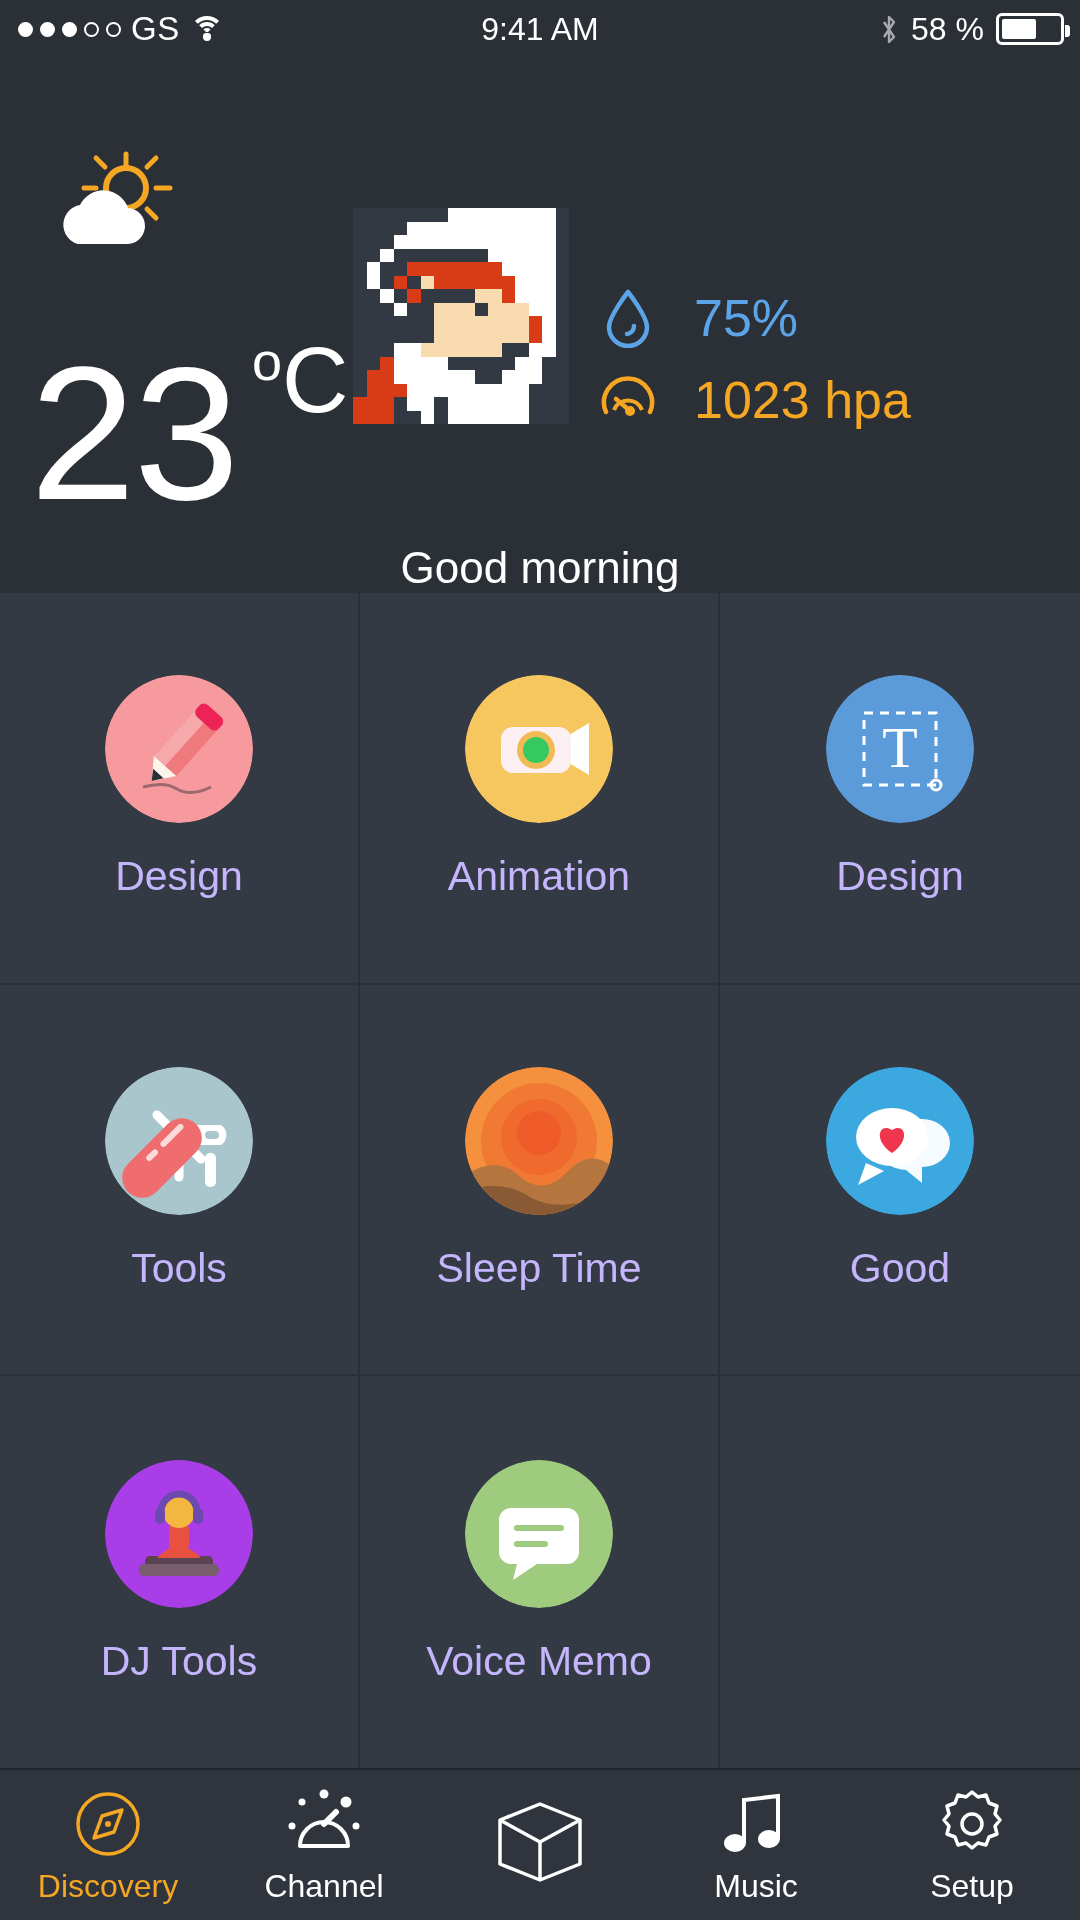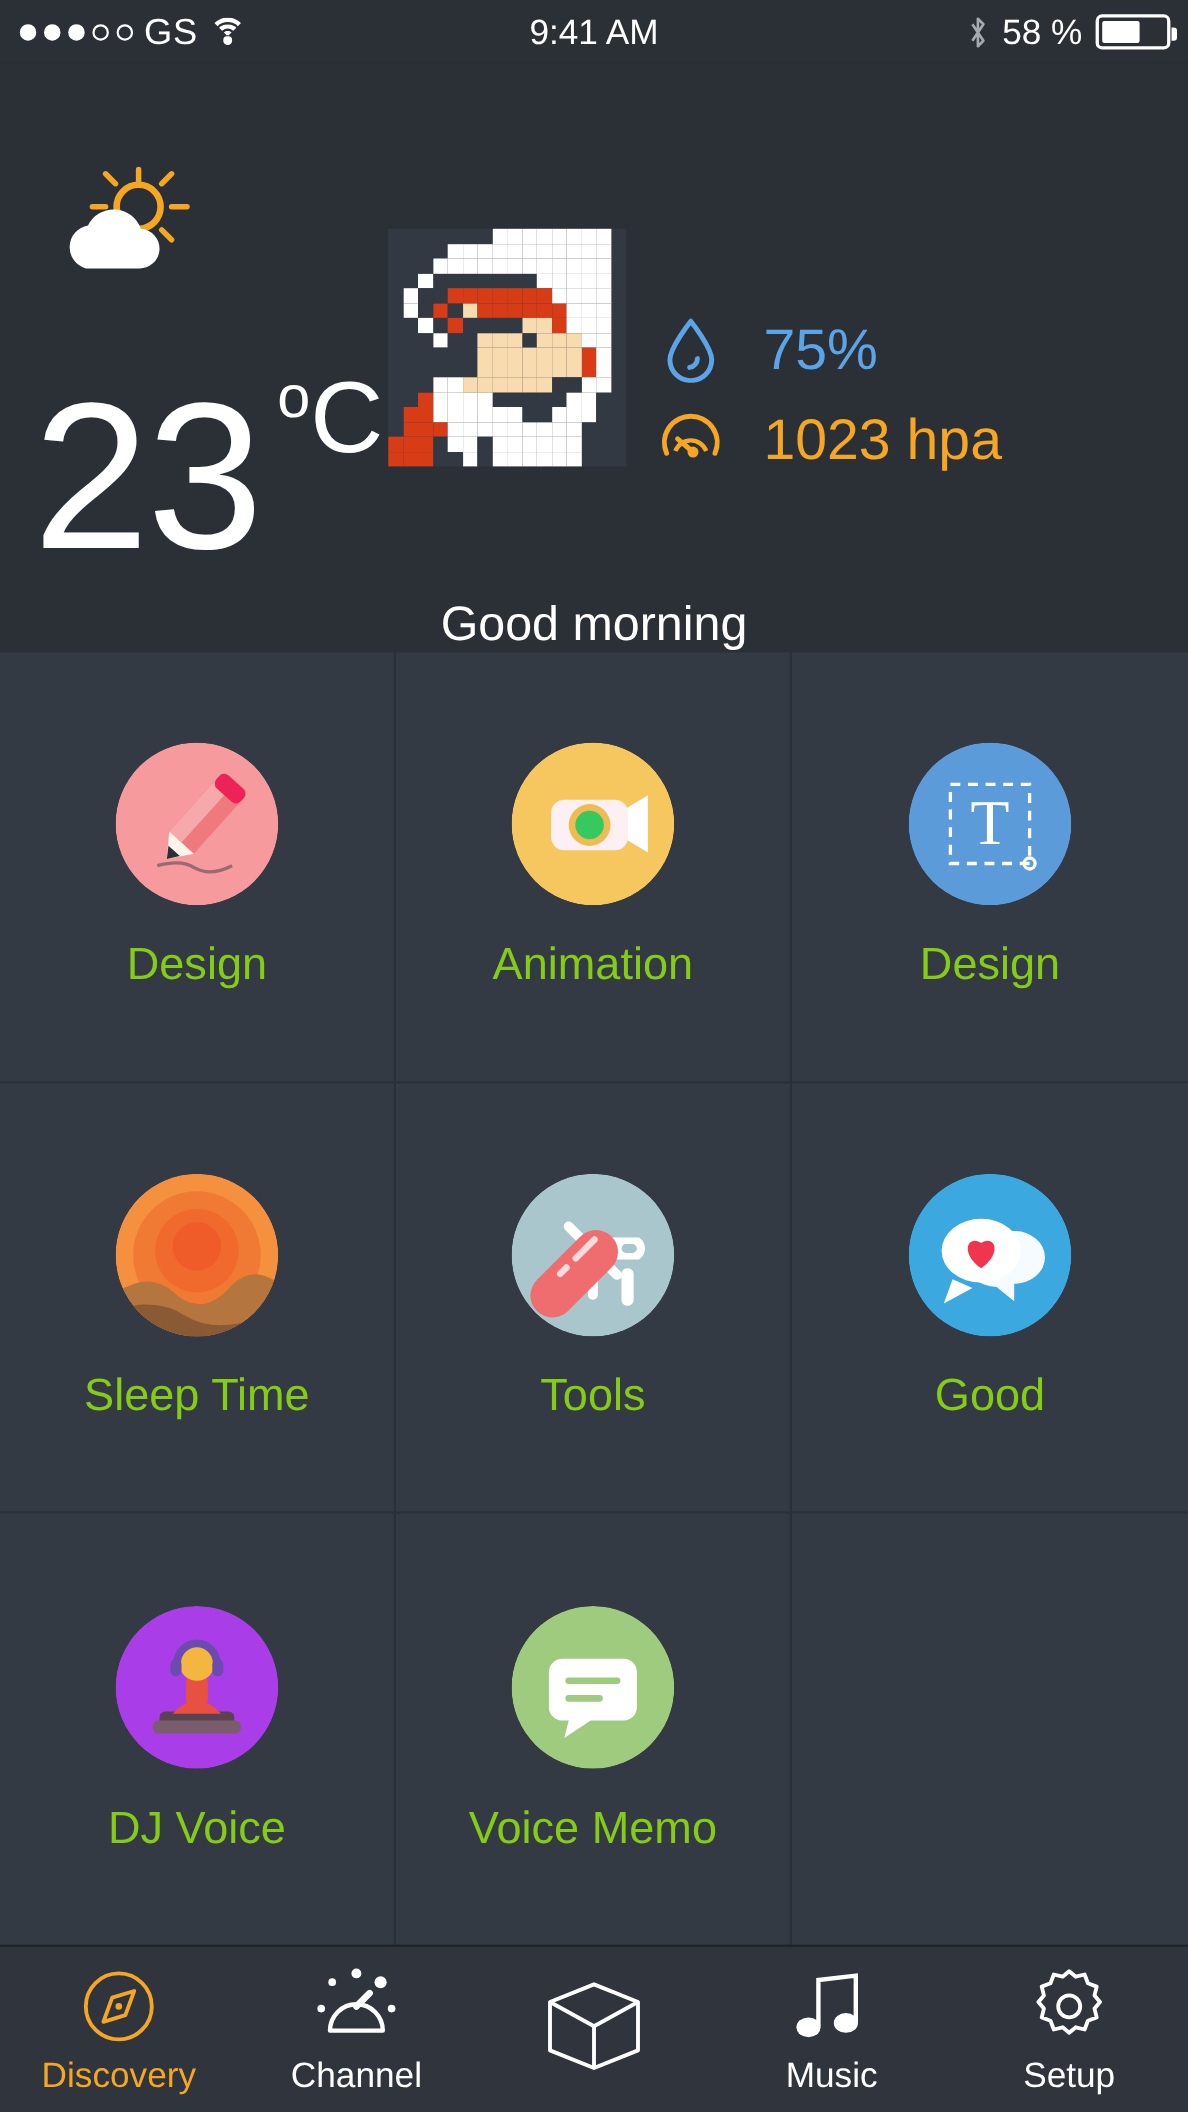--- a/index.html
+++ b/index.html
@@ -70,21 +70,21 @@
   .grid { position:absolute; top:593px; left:0; width:1080px; height:1175px;
           display:grid; grid-template-columns:repeat(3,1fr); grid-template-rows:repeat(3,1fr);
           background:#343a44; }
   .cell { position:relative; display:flex; flex-direction:column; align-items:center;
           justify-content:center; gap:30px;
           border-right:2px solid #2b3038; border-bottom:2px solid #2b3038; }
   .cell:nth-child(3n) { border-right:none; }
   .cell:nth-child(n+7) { border-bottom:none; }
   .app-icon { width:148px; height:148px; border-radius:50%; position:relative; overflow:hidden;
               display:flex; align-items:center; justify-content:center; }
-  .app-label { font-size:41px; font-weight:300; color:#84cc16; }
+  .app-label { font-size:41px; font-weight:300; color:#c4b5fd; }
 
   
   .tabbar { position:absolute; left:0; bottom:0; width:1080px; height:152px; background:#2f343d;
             border-top:2px solid #20242b;
             display:grid; grid-template-columns:repeat(5,1fr); align-items:center; }
   .tab { display:flex; flex-direction:column; align-items:center; justify-content:center; gap:8px; height:152px; }
   .tab .t-icon { height:72px; display:flex; align-items:center; justify-content:center; }
   .tab .t-label { font-size:32px; font-weight:400; color:#ffffff; }
   .tab.active .t-label { color:#f5a623; }
 </style>
@@ -469,40 +469,20 @@
         <rect x="38" y="38" width="72" height="72" fill="none" stroke="#ffffff" stroke-width="3" stroke-dasharray="9 7"></rect>
         <text x="74" y="92" font-family="Liberation Serif, serif" font-size="58" fill="#ffffff" text-anchor="middle">T</text>
         <circle cx="110" cy="110" r="5" fill="none" stroke="#ffffff" stroke-width="3"></circle>
       </svg>
         </div>
         <div class="app-label">Design</div>
       </div>
       <div class="cell">
         <div class="app-icon">
           <svg width="148" height="148" viewBox="0 0 148 148">
-        <defs>
-              <clipPath id="cp5">
-                <circle cx="74" cy="74" r="74"></circle>
-              </clipPath>
-            </defs>
-        <g clip-path="url(#cp5)">
-          <rect width="148" height="148" fill="#f4903e"></rect>
-          <circle cx="74" cy="74" r="58" fill="#f07a33"></circle>
-          <circle cx="74" cy="70" r="38" fill="#ef6a2c"></circle>
-          <circle cx="74" cy="66" r="22" fill="#ef5c2a"></circle>
-          <path d="M-5 112 q34 -26 58 -4 q26 24 52 -6 q22 -22 48 2 L148 152 L-5 152 z" fill="#b5753f"></path>
-          <path d="M-5 126 q40 -16 70 4 q30 18 88 -6 L148 152 L-5 152 z" fill="#8a5a34"></path>
-        </g>
-      </svg>
-        </div>
-        <div class="app-label">Sleep Time</div>
-      </div>
-      <div class="cell">
-        <div class="app-icon">
-          <svg width="148" height="148" viewBox="0 0 148 148">
         <circle cx="74" cy="74" r="74" fill="#a9c6cc"></circle>
         <g stroke="#ffffff" stroke-width="9" stroke-linecap="round">
           <line x1="52" y1="48" x2="96" y2="92"></line>
           <line x1="52" y1="104" x2="84" y2="72"></line>
           <line x1="74" y1="110" x2="74" y2="86"></line>
         </g>
         <path d="M72 58 L116 58 a12 12 0 0 1 0 20 L72 78 z" fill="#ffffff"></path>
         <rect x="100" y="64" width="14" height="8" rx="4" fill="#a9c6cc"></rect>
         <rect x="100" y="86" width="11" height="34" rx="5" fill="#ffffff"></rect>
         <g transform="rotate(45 74 74)">
@@ -510,20 +490,40 @@
           <rect x="62" y="60" width="6" height="30" rx="3" fill="#ffffff" opacity=".75"></rect>
           <rect x="62" y="96" width="6" height="14" rx="3" fill="#ffffff" opacity=".75"></rect>
         </g>
       </svg>
         </div>
         <div class="app-label">Tools</div>
       </div>
       <div class="cell">
         <div class="app-icon">
           <svg width="148" height="148" viewBox="0 0 148 148">
+        <defs>
+              <clipPath id="cp5">
+                <circle cx="74" cy="74" r="74"></circle>
+              </clipPath>
+            </defs>
+        <g clip-path="url(#cp5)">
+          <rect width="148" height="148" fill="#f4903e"></rect>
+          <circle cx="74" cy="74" r="58" fill="#f07a33"></circle>
+          <circle cx="74" cy="70" r="38" fill="#ef6a2c"></circle>
+          <circle cx="74" cy="66" r="22" fill="#ef5c2a"></circle>
+          <path d="M-5 112 q34 -26 58 -4 q26 24 52 -6 q22 -22 48 2 L148 152 L-5 152 z" fill="#b5753f"></path>
+          <path d="M-5 126 q40 -16 70 4 q30 18 88 -6 L148 152 L-5 152 z" fill="#8a5a34"></path>
+        </g>
+      </svg>
+        </div>
+        <div class="app-label">Sleep Time</div>
+      </div>
+      <div class="cell">
+        <div class="app-icon">
+          <svg width="148" height="148" viewBox="0 0 148 148">
         <circle cx="74" cy="74" r="74" fill="#3ba9e0"></circle>
         <path d="M96 52 a28 24 0 0 1 0 48 l0 16 l-16 -13 a34 26 0 0 1 -6 -51 z" fill="#ffffff" opacity=".95"></path>
         <ellipse cx="66" cy="70" rx="36" ry="29" fill="#ffffff"></ellipse>
         <path d="M40 96 l-8 22 l26 -14 z" fill="#ffffff"></path>
         <path d="M66 86 C46 72 54 55 66 63 C78 55 86 72 66 86 z" fill="#f0364f"></path>
       </svg>
         </div>
         <div class="app-label">Good</div>
       </div>
       <div class="cell">
@@ -533,21 +533,21 @@
         <rect x="40" y="96" width="68" height="16" rx="5" fill="#5b4250"></rect>
         <rect x="34" y="104" width="80" height="12" rx="5" fill="#7a5d6d"></rect>
         <path d="M52 98 q22 -24 44 0 z" fill="#e8503f"></path>
         <rect x="64" y="62" width="20" height="30" rx="8" fill="#e8503f"></rect>
         <circle cx="74" cy="52" r="16" fill="#f3b63e"></circle>
         <path d="M56 52 a18 18 0 0 1 36 0" fill="none" stroke="#6c4ab0" stroke-width="7"></path>
         <rect x="50" y="48" width="10" height="16" rx="5" fill="#6c4ab0"></rect>
         <rect x="88" y="48" width="10" height="16" rx="5" fill="#6c4ab0"></rect>
       </svg>
         </div>
-        <div class="app-label">DJ Voice</div>
+        <div class="app-label">DJ Tools</div>
       </div>
       <div class="cell">
         <div class="app-icon">
           <svg width="148" height="148" viewBox="0 0 148 148">
         <circle cx="74" cy="74" r="74" fill="#9fcb7f"></circle>
         <path d="M46 48 h56 a12 12 0 0 1 12 12 v32 a12 12 0 0 1 -12 12 h-30 l-24 16 l4 -16 h-6 a12 12 0 0 1 -12 -12 v-32 a12 12 0 0 1 12 -12 z" fill="#ffffff"></path>
         <g stroke="#9fcb7f" stroke-width="6" stroke-linecap="round">
           <line x1="52" y1="68" x2="96" y2="68"></line>
           <line x1="52" y1="84" x2="80" y2="84"></line>
         </g>

